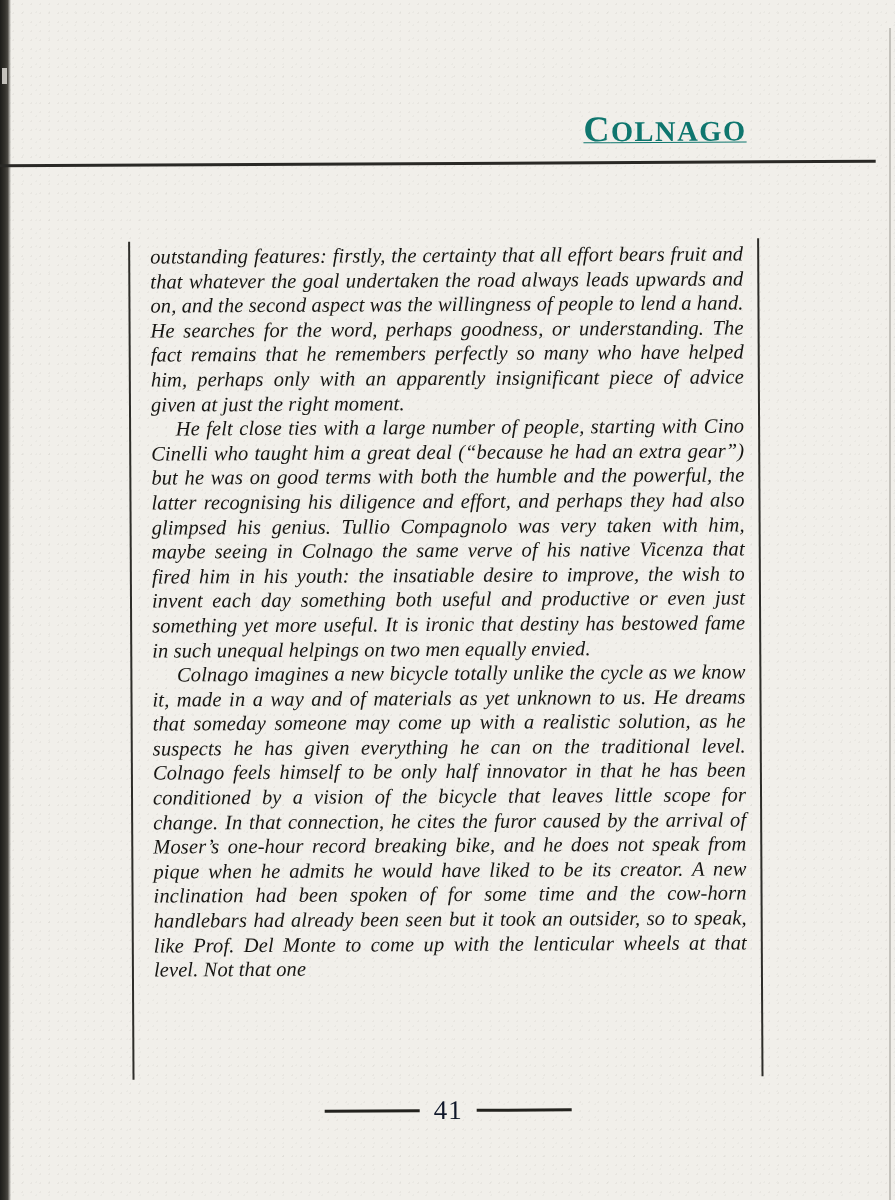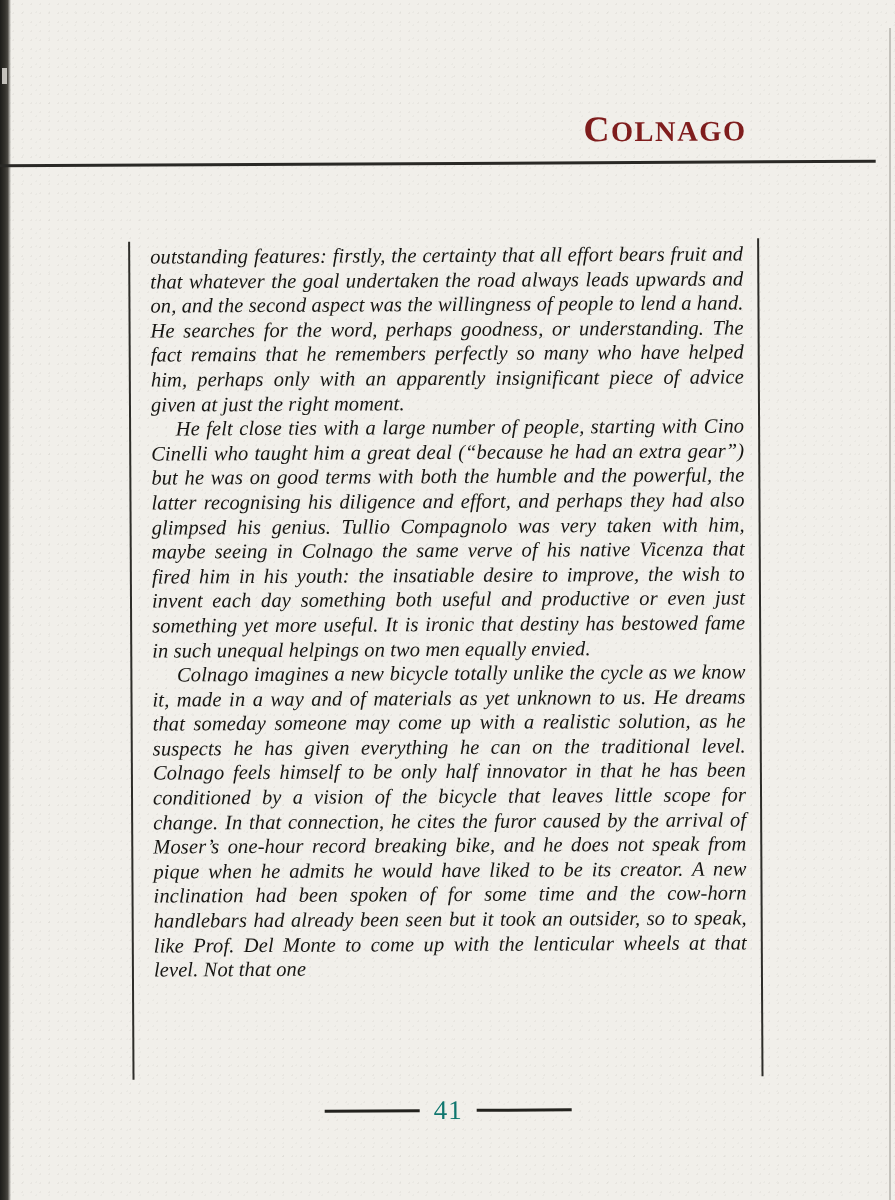--- a/index.html
+++ b/index.html
@@ -54,23 +54,24 @@
     transform: rotate(-0.3deg);
     transform-origin: 50% 50%;
   }
 
   .running-head {
     position: absolute;
     top: 112px;
     right: 146px;
     font-weight: 700;
     letter-spacing: 1.5px;
-    color: #7f1d1d;
+    color: #0f766e;
     white-space: nowrap;
     line-height: 1;
+    text-decoration: underline;
   }
   .running-head .cap-initial {
     font-size: 36px;
   }
   .running-head .cap-rest {
     font-size: 28.5px;
   }
 
   .head-rule {
     position: absolute;
@@ -118,21 +119,21 @@
     gap: 14px;
   }
   .folio-dash {
     width: 95px;
     height: 3px;
     background: #23221e;
   }
   .folio-number {
     font-size: 27px;
     line-height: 1;
-    color: #0f766e;
+    color: #0f172a;
     letter-spacing: 1px;
   }
 </style>
 </head>
 <body>
 
 <div class="binding-edge"></div>
 <div class="page-edge-right"></div>
 
 <div class="scan-skew">

